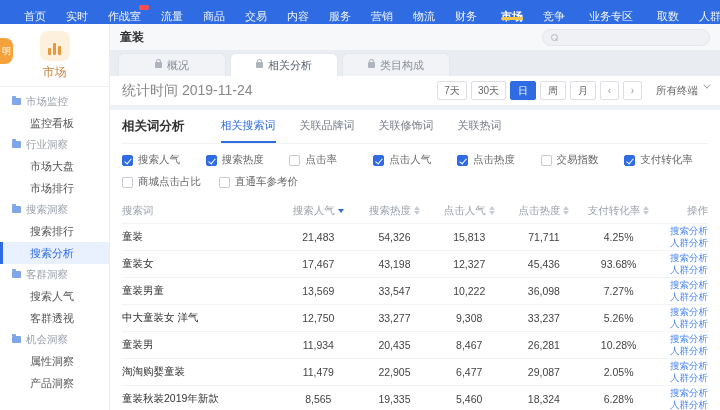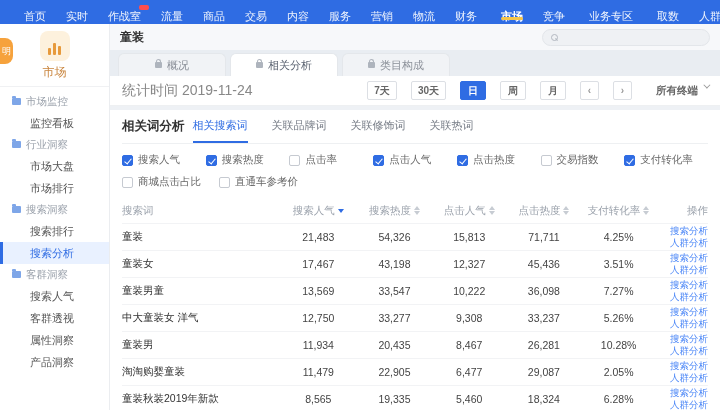--- a/index.html
+++ b/index.html
@@ -45,30 +45,30 @@
 
   .page-tabs { height:26px; background:#e9edf2; display:flex; align-items:flex-end; padding-left:8px; gap:4px; }
   .ptab { width:108px; height:23px; background:#f1f3f6; border:1px solid #e4e7eb; border-bottom:none; border-radius:6px 6px 0 0;
     display:flex; align-items:center; justify-content:center; gap:5px; color:#8a8f98; cursor:pointer; font-size:11px; }
   .ptab.active { background:#fff; color:#5a6270; }
   .lock-icon { width:7px; height:6px; background:#aeb4bd; border-radius:1px; position:relative; flex-shrink:0; }
   .lock-icon::before { content:""; position:absolute; top:-3px; left:1px; width:3px; height:3px; border:1px solid #aeb4bd; border-bottom:none; border-radius:3px 3px 0 0; }
 
   .toolbar { height:30px; background:#fff; display:flex; align-items:center; justify-content:space-between; padding:0 12px; border-bottom:1px solid #eef0f2; }
   .stat-time { color:#888; font-size:14px; }
-  .controls { display:flex; align-items:center; gap:14px;font-weight:bold; }
+  .controls { display:flex; align-items:center; gap:4px; }
   .ctl { min-width:26px; height:19px; padding:0 6px; background:#fff; border:1px solid #dcdfe4; border-radius:2px;
     color:#666; font-size:10px; display:flex; align-items:center; justify-content:center; cursor:pointer; }
   .ctl.active { background:#2f6ce3; border-color:#2f6ce3; color:#fff; }
   .ctl.arrow { min-width:19px; padding:0; color:#999; }
   .dropdown { margin-left:10px; color:#666; font-size:10.5px; display:flex; align-items:flex-start; gap:5px; cursor:pointer; }
   .caret { width:5px; height:5px; border-right:1px solid #999; border-bottom:1px solid #999; transform:rotate(45deg) translateY(-2px); }
 
   .card { flex:1; background:#fff; margin-top:4px; padding:8px 12px 0; min-height:0; overflow:hidden; }
-  .card-head { display:flex; align-items:center; gap:8px; border-bottom:1px solid #eef0f2; padding-bottom:0; }
+  .card-head { display:flex; align-items:center; gap:36px; border-bottom:1px solid #eef0f2; padding-bottom:0; }
   .card-title { font-size:12.5px; font-weight:bold; color:#333; padding-bottom:8px; }
   .card-tabs { display:flex; gap:24px; }
   .ctab { color:#767c86; padding-bottom:10px; cursor:pointer; position:relative; font-size:11px; }
   .ctab.active { color:#2f6ce3; }
   .ctab.active::after { content:""; position:absolute; left:0; right:0; bottom:0; height:2px; background:#2f6ce3; }
 
   .filters { padding:9px 0 2px; }
   .filter-row { display:flex; margin-bottom:8px; }
   .filter { display:flex; align-items:center; gap:5px; width:97px; color:#666; cursor:pointer; font-size:10.5px; white-space:nowrap; }
   .checkbox { width:11px; height:11px; border:1px solid #c6cad1; border-radius:2px; background:#fff; position:relative; flex-shrink:0; }
@@ -146,20 +146,24 @@
             <span>搜索洞察</span>
           </div>
           <div class="menu-item">搜索排行</div>
           <div class="menu-item active">搜索分析</div>
           <div class="menu-section">
             <span class="folder-icon"></span>
             <span>客群洞察</span>
           </div>
           <div class="menu-item">搜索人气</div>
           <div class="menu-item">客群透视</div>
+          <div class="menu-section">
+            <span class="folder-icon"></span>
+            <span>机会洞察</span>
+          </div>
           <div class="menu-item">属性洞察</div>
           <div class="menu-item">产品洞察</div>
         </div>
     </aside>
 
     <main class="main">
       <div class="page-head">
         <div class="keyword-title">童装</div>
         <div class="search-box">
           <span class="mag-icon"></span>
@@ -300,21 +304,21 @@
                   <span class="action-link">搜索分析</span>
                   <span class="action-link">人群分析</span>
                 </td>
               </tr>
               <tr>
                 <td>童装女</td>
                 <td>17,467</td>
                 <td>43,198</td>
                 <td>12,327</td>
                 <td>45,436</td>
-                <td>3.51%</td>
+                <td>93.68%</td>
                 <td class="actions">
                   <span class="action-link">搜索分析</span>
                   <span class="action-link">人群分析</span>
                 </td>
               </tr>
               <tr>
                 <td>童装男童</td>
                 <td>13,569</td>
                 <td>33,547</td>
                 <td>10,222</td>

